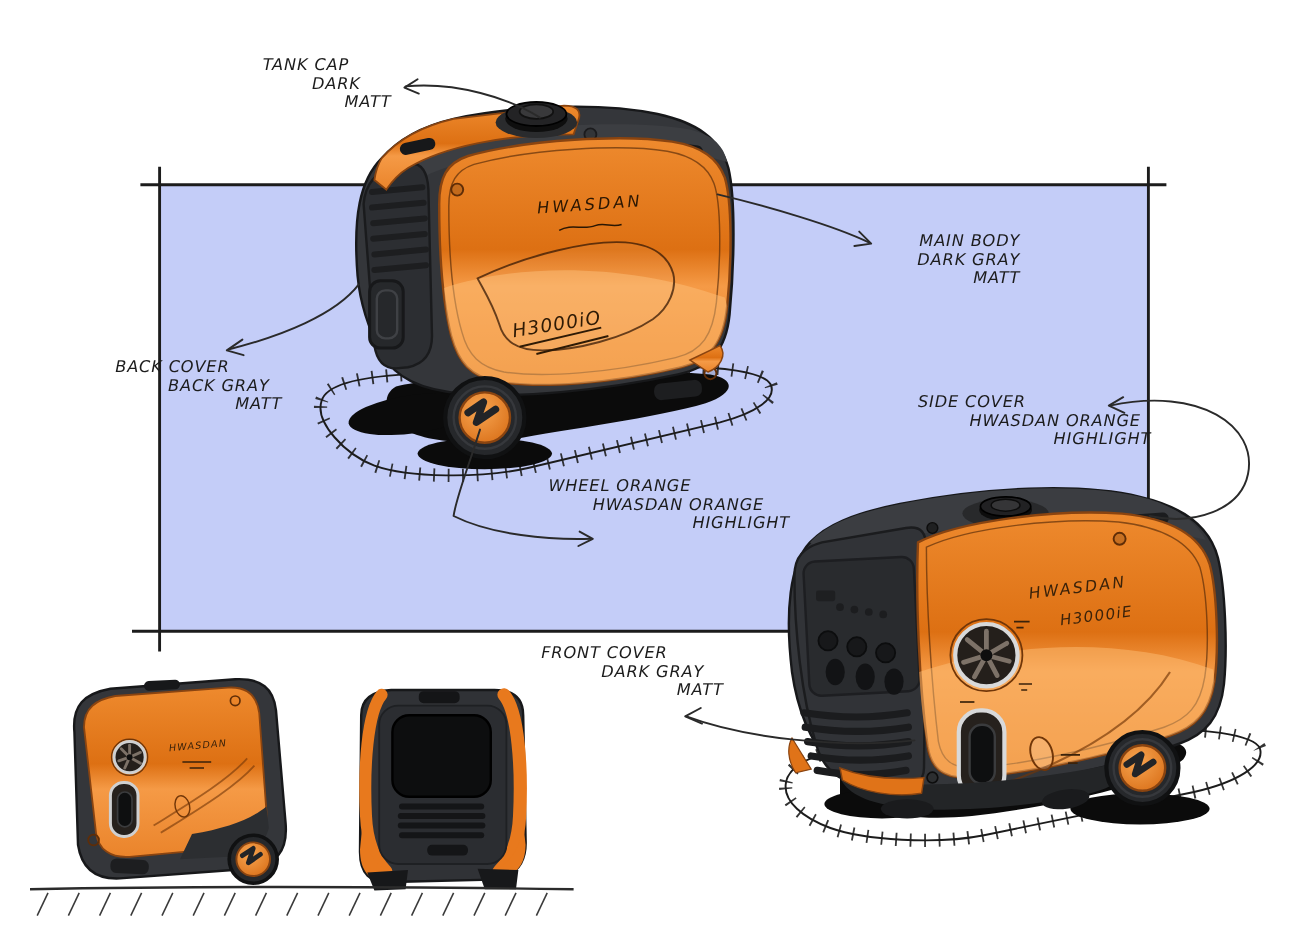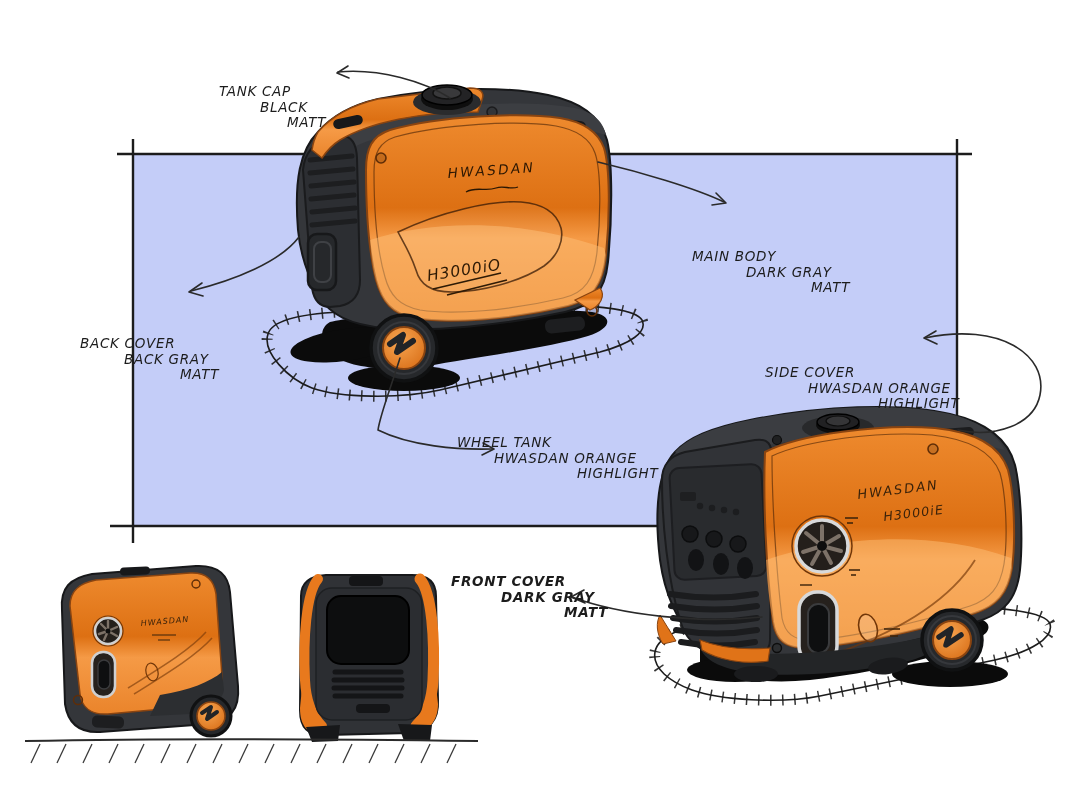--- a/index.html
+++ b/index.html
@@ -1,28 +1,28 @@
 <!DOCTYPE html>
 <html><head>
 <meta charset="utf-8">
 <style>
   html,body{margin:0;padding:0;background:#ffffff;}
   #stage{position:relative;width:1080px;height:785px;background:#ffffff;overflow:hidden;
          font-family:"DejaVu Sans",sans-serif;}
   #sketch{position:absolute;left:0;top:0;}
   .note{position:absolute;font:italic 13.5px/15.5px "DejaVu Sans",sans-serif;
-        color:#1c1c1c;letter-spacing:.7px;white-space:nowrap;margin-top:37px;}
+        color:#1c1c1c;letter-spacing:.7px;white-space:nowrap;}
   .note .l1{margin-left:var(--i1);}
   .note .l2{margin-left:var(--i2);}
   .n-tank {left:219px;top:47px; --i1:41px; --i2:68px;}
-  .n-main {left:692px;top:212px;--i1:54px; --i2:119px;}
-  .n-back {left:80px; top:299px;--i1:44px; --i2:100px;}
+  .n-main {left:692px;top:194px;text-align:right;--i1:54px; --i2:119px;}
+  .n-back {left:96px; top:299px;--i1:44px; --i2:100px;}
   .n-wheel{left:457px;top:398px;--i1:37px; --i2:120px;}
   .n-side {left:765px;top:328px;--i1:43px; --i2:113px;}
-  .n-front{left:451px;top:537px;font-weight:bold;--i1:50px; --i2:113px;}
+  .n-front{left:451px;top:537px;--i1:50px; --i2:113px;}
 </style>
 </head>
 <body>
 
 <div id="stage">
 
 <svg id="sketch" width="1080" height="785" viewBox="0 0 1080 785">
   <defs>
     <linearGradient id="og" x1="0" y1="0" x2="0" y2="1">
       <stop offset="0" stop-color="#ee8a2e"></stop>
@@ -367,35 +367,35 @@
     </g>
     <g>
       <path d="M572,597 C620,615 700,624 762,617"></path>
       <path d="M584,590 L571,597 L585,603"></path>
     </g>
   </g>
 </svg>
 
   <div class="note n-tank">
     <div class="l0">TANK CAP</div>
-    <div class="l1">BLACK</div>
+    <div class="l1">DARK</div>
     <div class="l2">MATT</div>
   </div>
   <div class="note n-main">
     <div class="l0">MAIN BODY</div>
     <div class="l1">DARK GRAY</div>
     <div class="l2">MATT</div>
   </div>
   <div class="note n-back">
     <div class="l0">BACK COVER</div>
     <div class="l1">BACK GRAY</div>
     <div class="l2">MATT</div>
   </div>
   <div class="note n-wheel">
-    <div class="l0">WHEEL TANK</div>
+    <div class="l0">WHEEL ORANGE</div>
     <div class="l1">HWASDAN ORANGE</div>
     <div class="l2">HIGHLIGHT</div>
   </div>
   <div class="note n-side">
     <div class="l0">SIDE COVER</div>
     <div class="l1">HWASDAN ORANGE</div>
     <div class="l2">HIGHLIGHT</div>
   </div>
   <div class="note n-front">
     <div class="l0">FRONT COVER</div>

